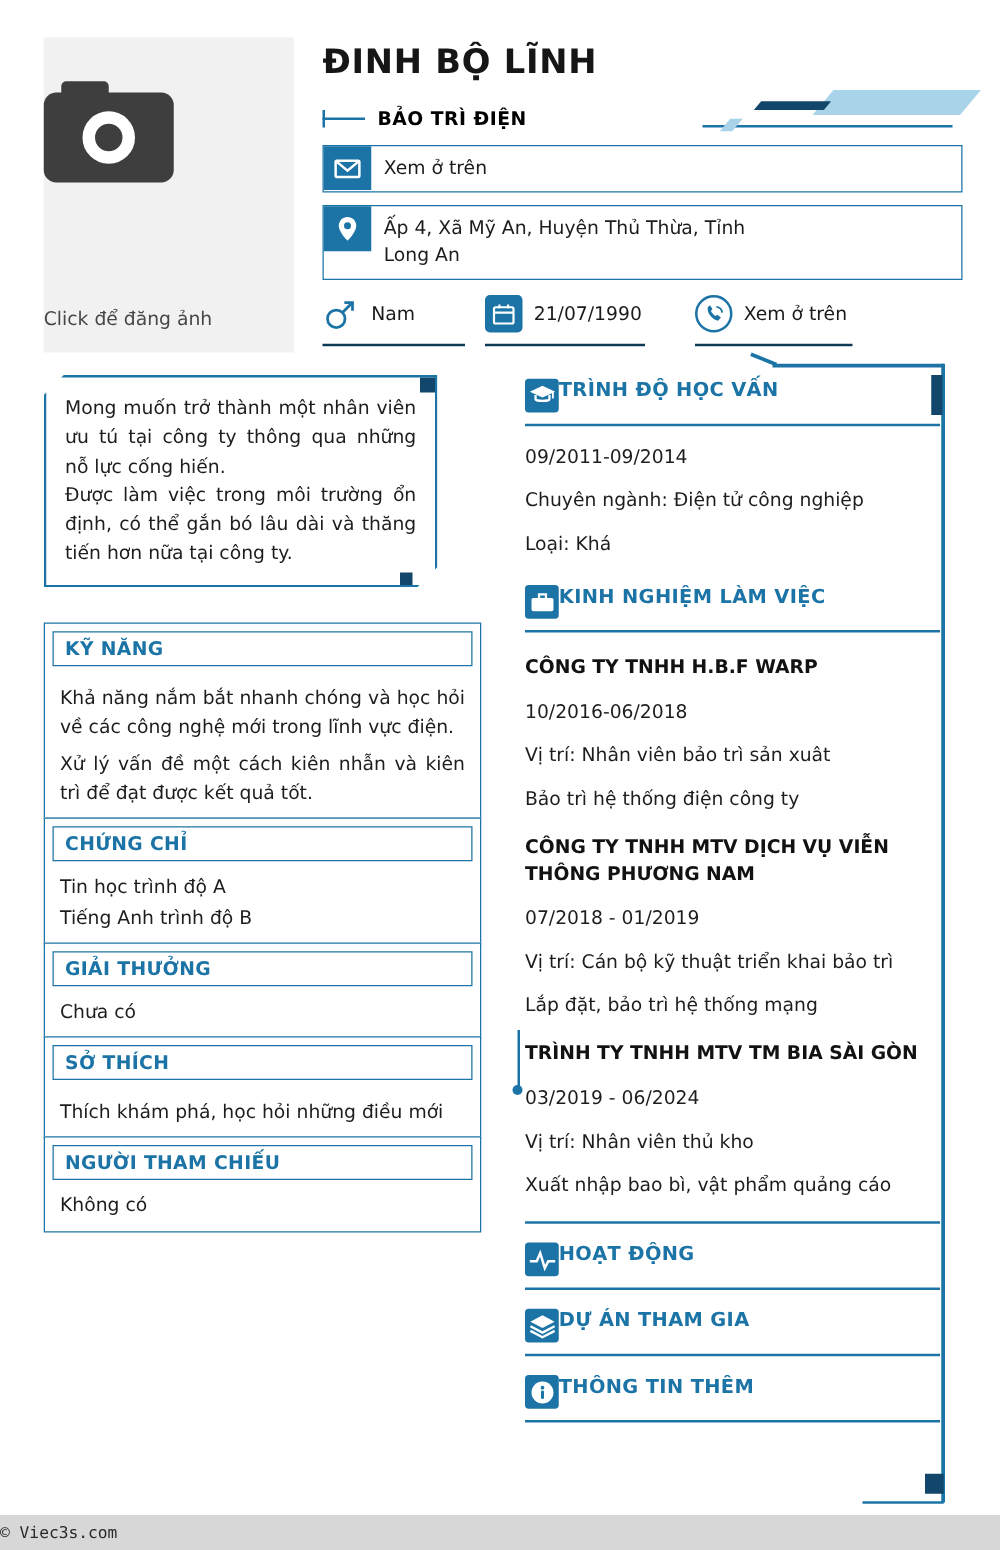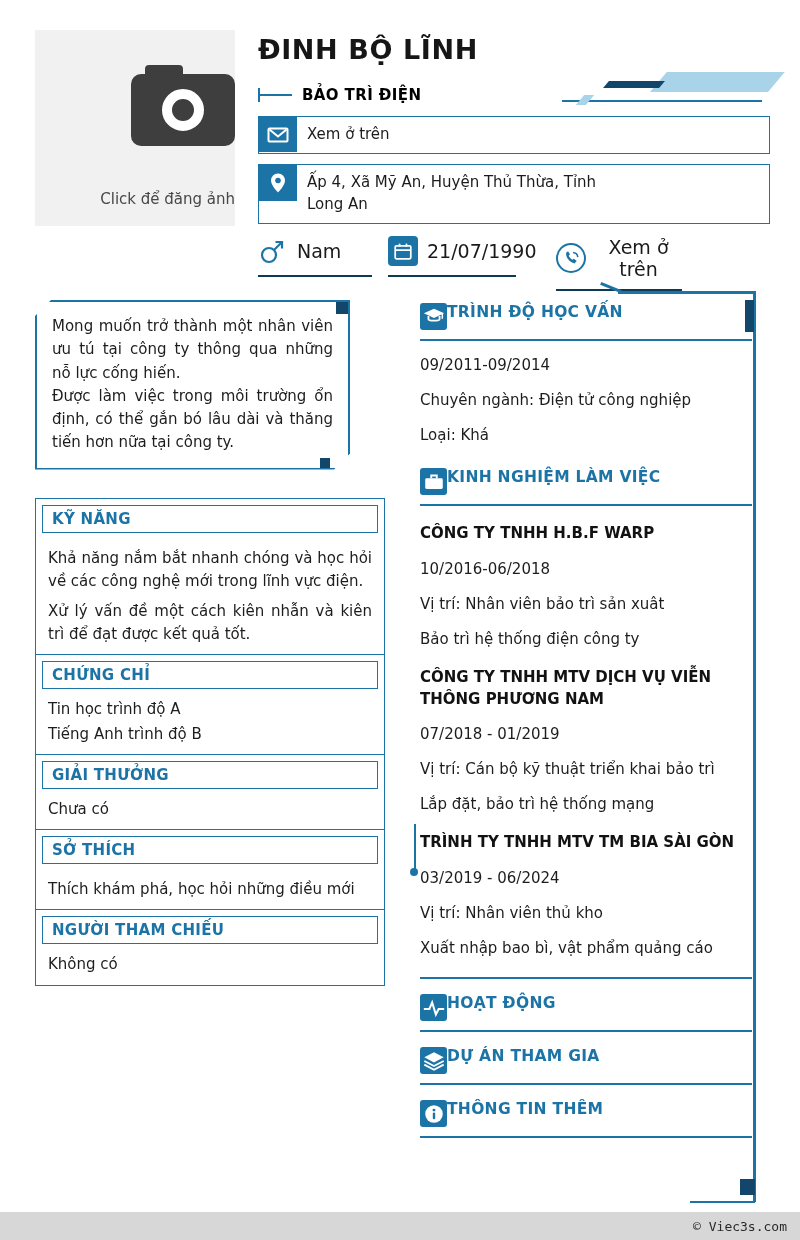--- a/index.html
+++ b/index.html
@@ -3,22 +3,22 @@
 <meta charset="utf-8">
 <style>
   * { box-sizing: border-box; }
   html,body { margin:0; padding:0; background:#ffffff; }
   .page {
     position:relative; width:800px; height:1240px; background:#ffffff;
     font-family:"DejaVu Sans","Liberation Sans",sans-serif; overflow:hidden;
   }
 
   
-  .photo-box { position:absolute; left:35px; top:30px; width:200px; height:196px;
-    background:#f1f1f1; text-align:right; cursor:pointer; }
+  .photo-box { position:absolute; left:35px; top:30px; width:200px; height:252px;
+    background:#f1f1f1; text-align:left; cursor:pointer; }
   .cam { display:inline-block; margin-top:44px; position:relative; }
   .cam-body { width:104px; height:72px; background:#3e3e3e; border-radius:10px; position:relative; }
   .cam-body::before { content:""; position:absolute; top:-9px; left:14px; width:38px; height:12px;
     background:#3e3e3e; border-radius:4px 4px 0 0; }
   .cam-lens { position:absolute; top:50%; left:50%; transform:translate(-50%,-50%);
     width:42px; height:42px; border:10px solid #ffffff; border-radius:50%; }
   .photo-label { position:absolute; bottom:18px; left:0; width:100%; font-size:15px; color:#474747; }
 
   
   .name { position:absolute; left:258px; top:34px; margin:0; font-size:27px; font-weight:bold;
@@ -46,21 +46,21 @@
     justify-content:center; flex:0 0 38px; }
   .addr-box .icon-cell { height:36px; }
   .contact-text { padding:7px 10px; font-size:15px; color:#1c1c1c; line-height:1.45; }
   .addr-text { max-width:310px; }
 
   .info-item { position:absolute; top:236px; display:flex; align-items:center; gap:9px;
     border-bottom:2px solid #0f3a55; padding-bottom:9px; }
   #info-gender { left:258px; width:114px; }
   #info-dob    { left:388px; width:128px; }
   #info-phone  { left:556px; width:126px; }
-  .info-label { font-size:19px; color:#1a1a1a;text-align:center; }
+  .info-label { font-size:15px; color:#1a1a1a;text-align:center; }
   .sym-icon { width:30px; height:30px; display:flex; align-items:center; justify-content:center; flex:0 0 30px; }
   .cal-bg { background:#1c74a6; border-radius:4px; }
   .ring { border:2px solid #1c74a6; border-radius:50%; }
 
   
   .objective-box { position:absolute; left:35px; top:300px; width:315px; border:2px solid #1c74a6;
     padding:13px 15px; clip-path:polygon(16px 0, 100% 0, 100% calc(100% - 16px),
     calc(100% - 16px) 100%, 0 100%, 0 16px); background:#fff; }
   .objective-box p { margin:0; font-size:15px; line-height:1.55; color:#1d1d1d; text-align:justify; }
   .obj-tr { position:absolute; top:0; right:0; width:12px; height:12px; background:#12476b; }
@@ -96,21 +96,21 @@
   .rc-topline { position:absolute; left:618px; top:291px; width:137px; height:2.5px; background:#1c74a6; }
   .rc-vline   { position:absolute; left:753px; top:291px; width:2.5px; height:911px; background:#1c74a6; }
   .rc-topblock{ position:absolute; left:745px; top:300px; width:9px; height:32px; background:#12476b; }
   .rc-botblock{ position:absolute; left:740px; top:1179px; width:15px; height:16px; background:#12476b; }
   .rc-botline { position:absolute; left:690px; top:1201px; width:65px; height:2px; background:#1c74a6; }
   .side-tick  { position:absolute; left:414px; top:824px; width:2px; height:46px; background:#1c74a6; }
   .side-dot   { position:absolute; left:410px; top:868px; width:8px; height:8px; border-radius:50%; background:#1c74a6; }
 
   
   .footer { position:absolute; left:0; bottom:0; width:800px; height:28px; background:#d7d7d7;
-    display:flex; align-items:center; justify-content:flex-end; padding-right:13px;
+    display:flex; align-items:center; padding-right:13px;
     font-family:"DejaVu Sans Mono",monospace; font-size:13px; color:#2a2a2a; }
 </style>
 </head>
 <body>
 
 <div class="page">
 
   <div class="photo-box">
     <div class="cam">
       <div class="cam-body">

